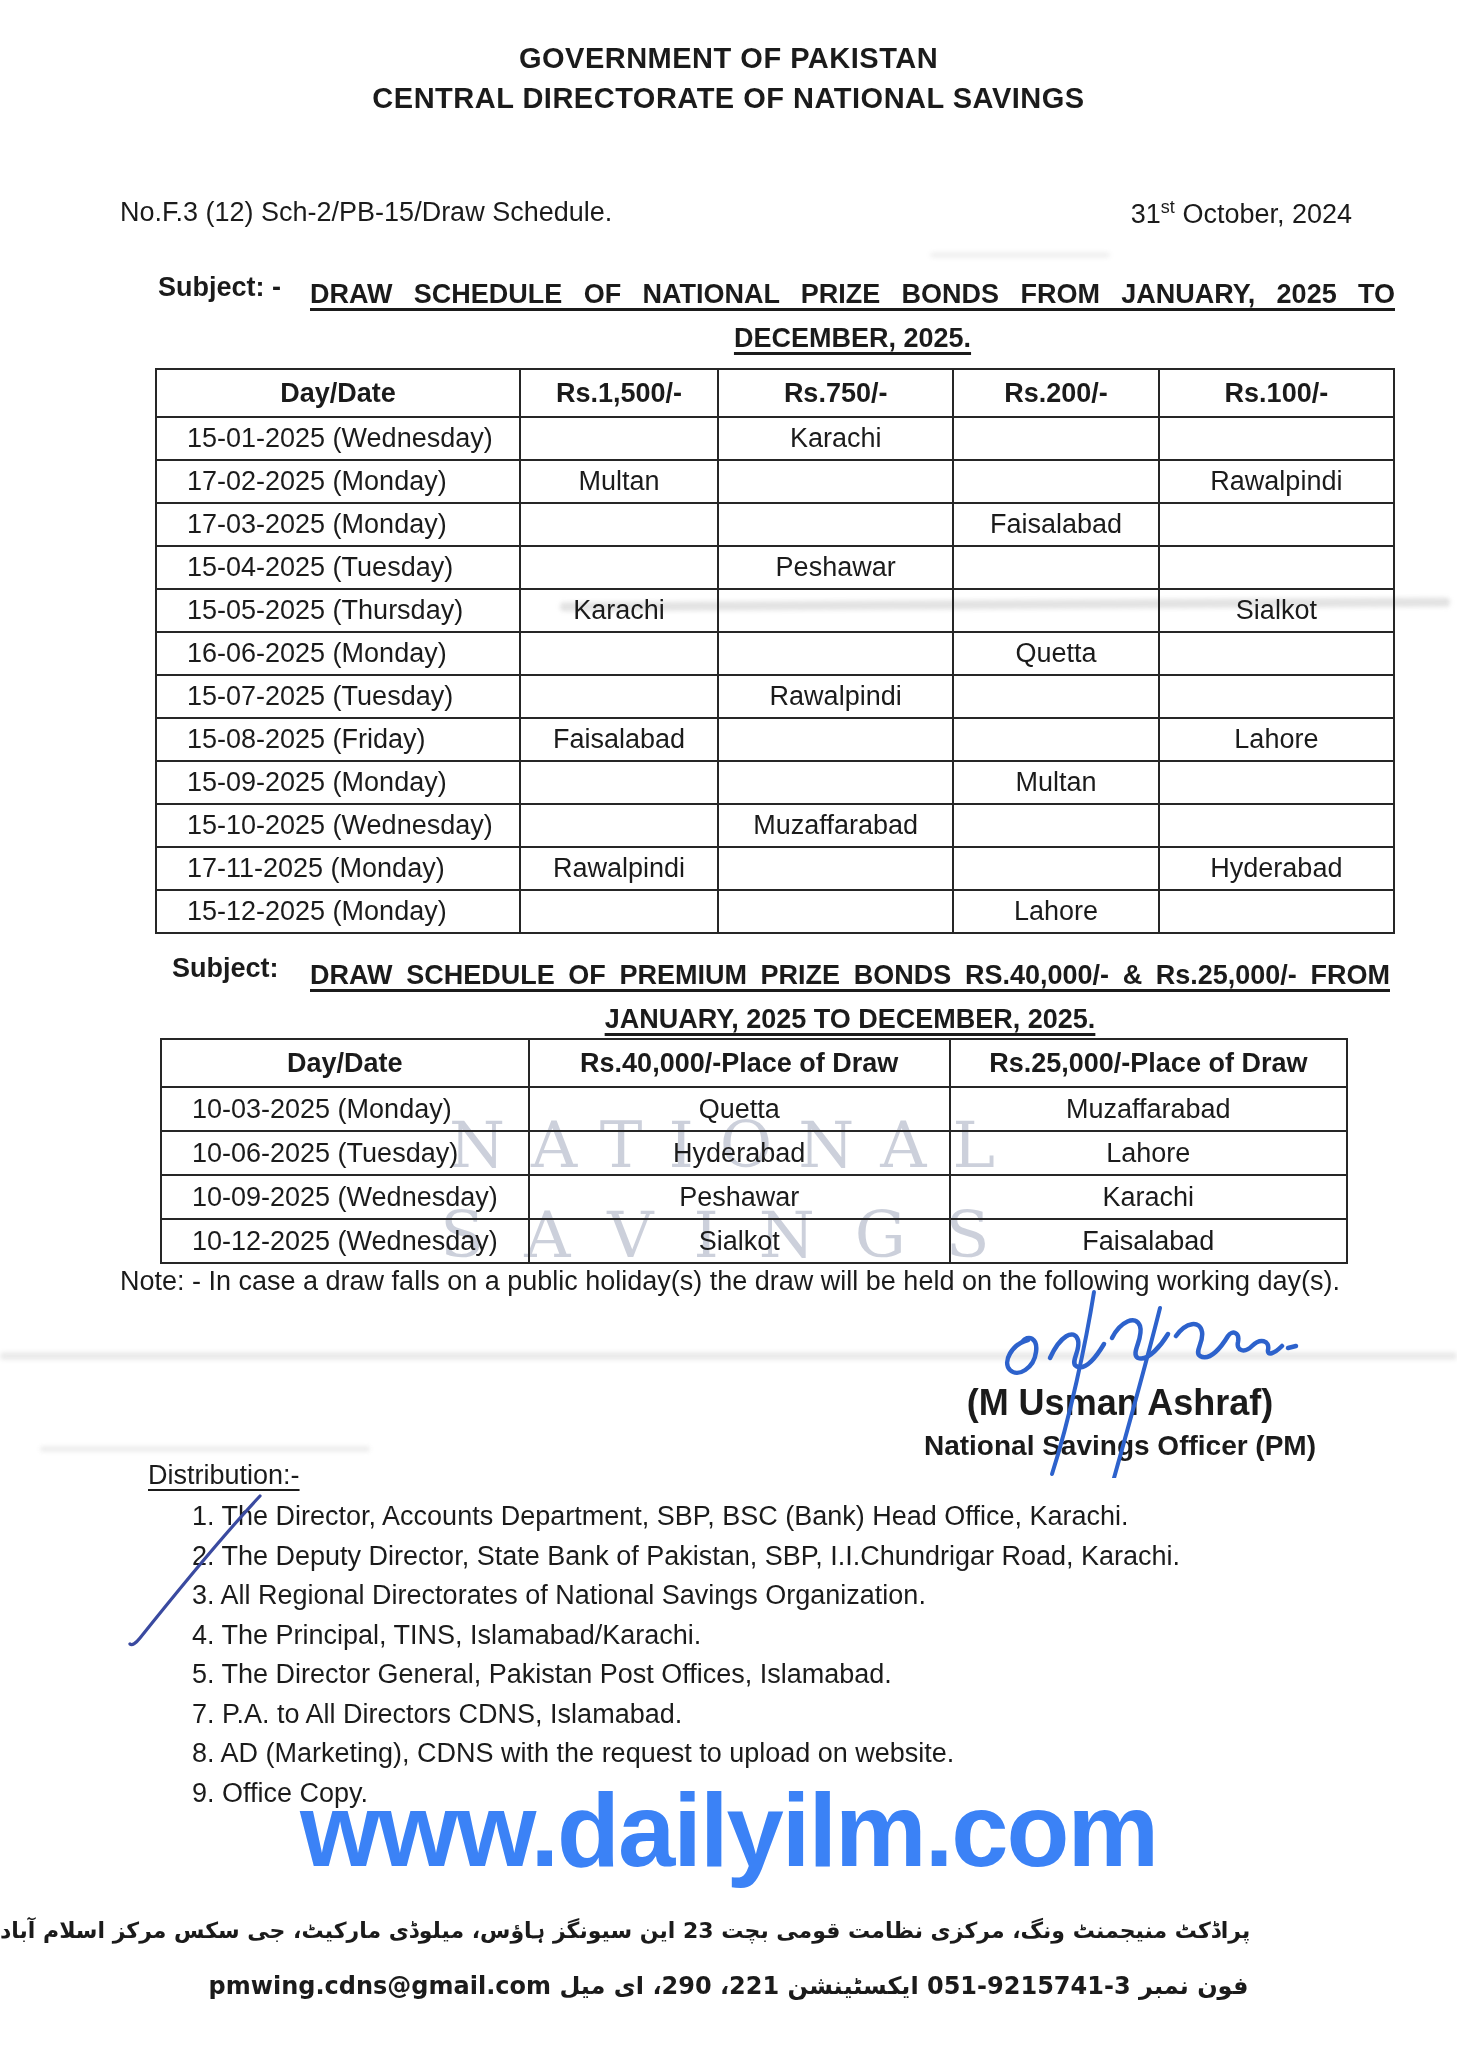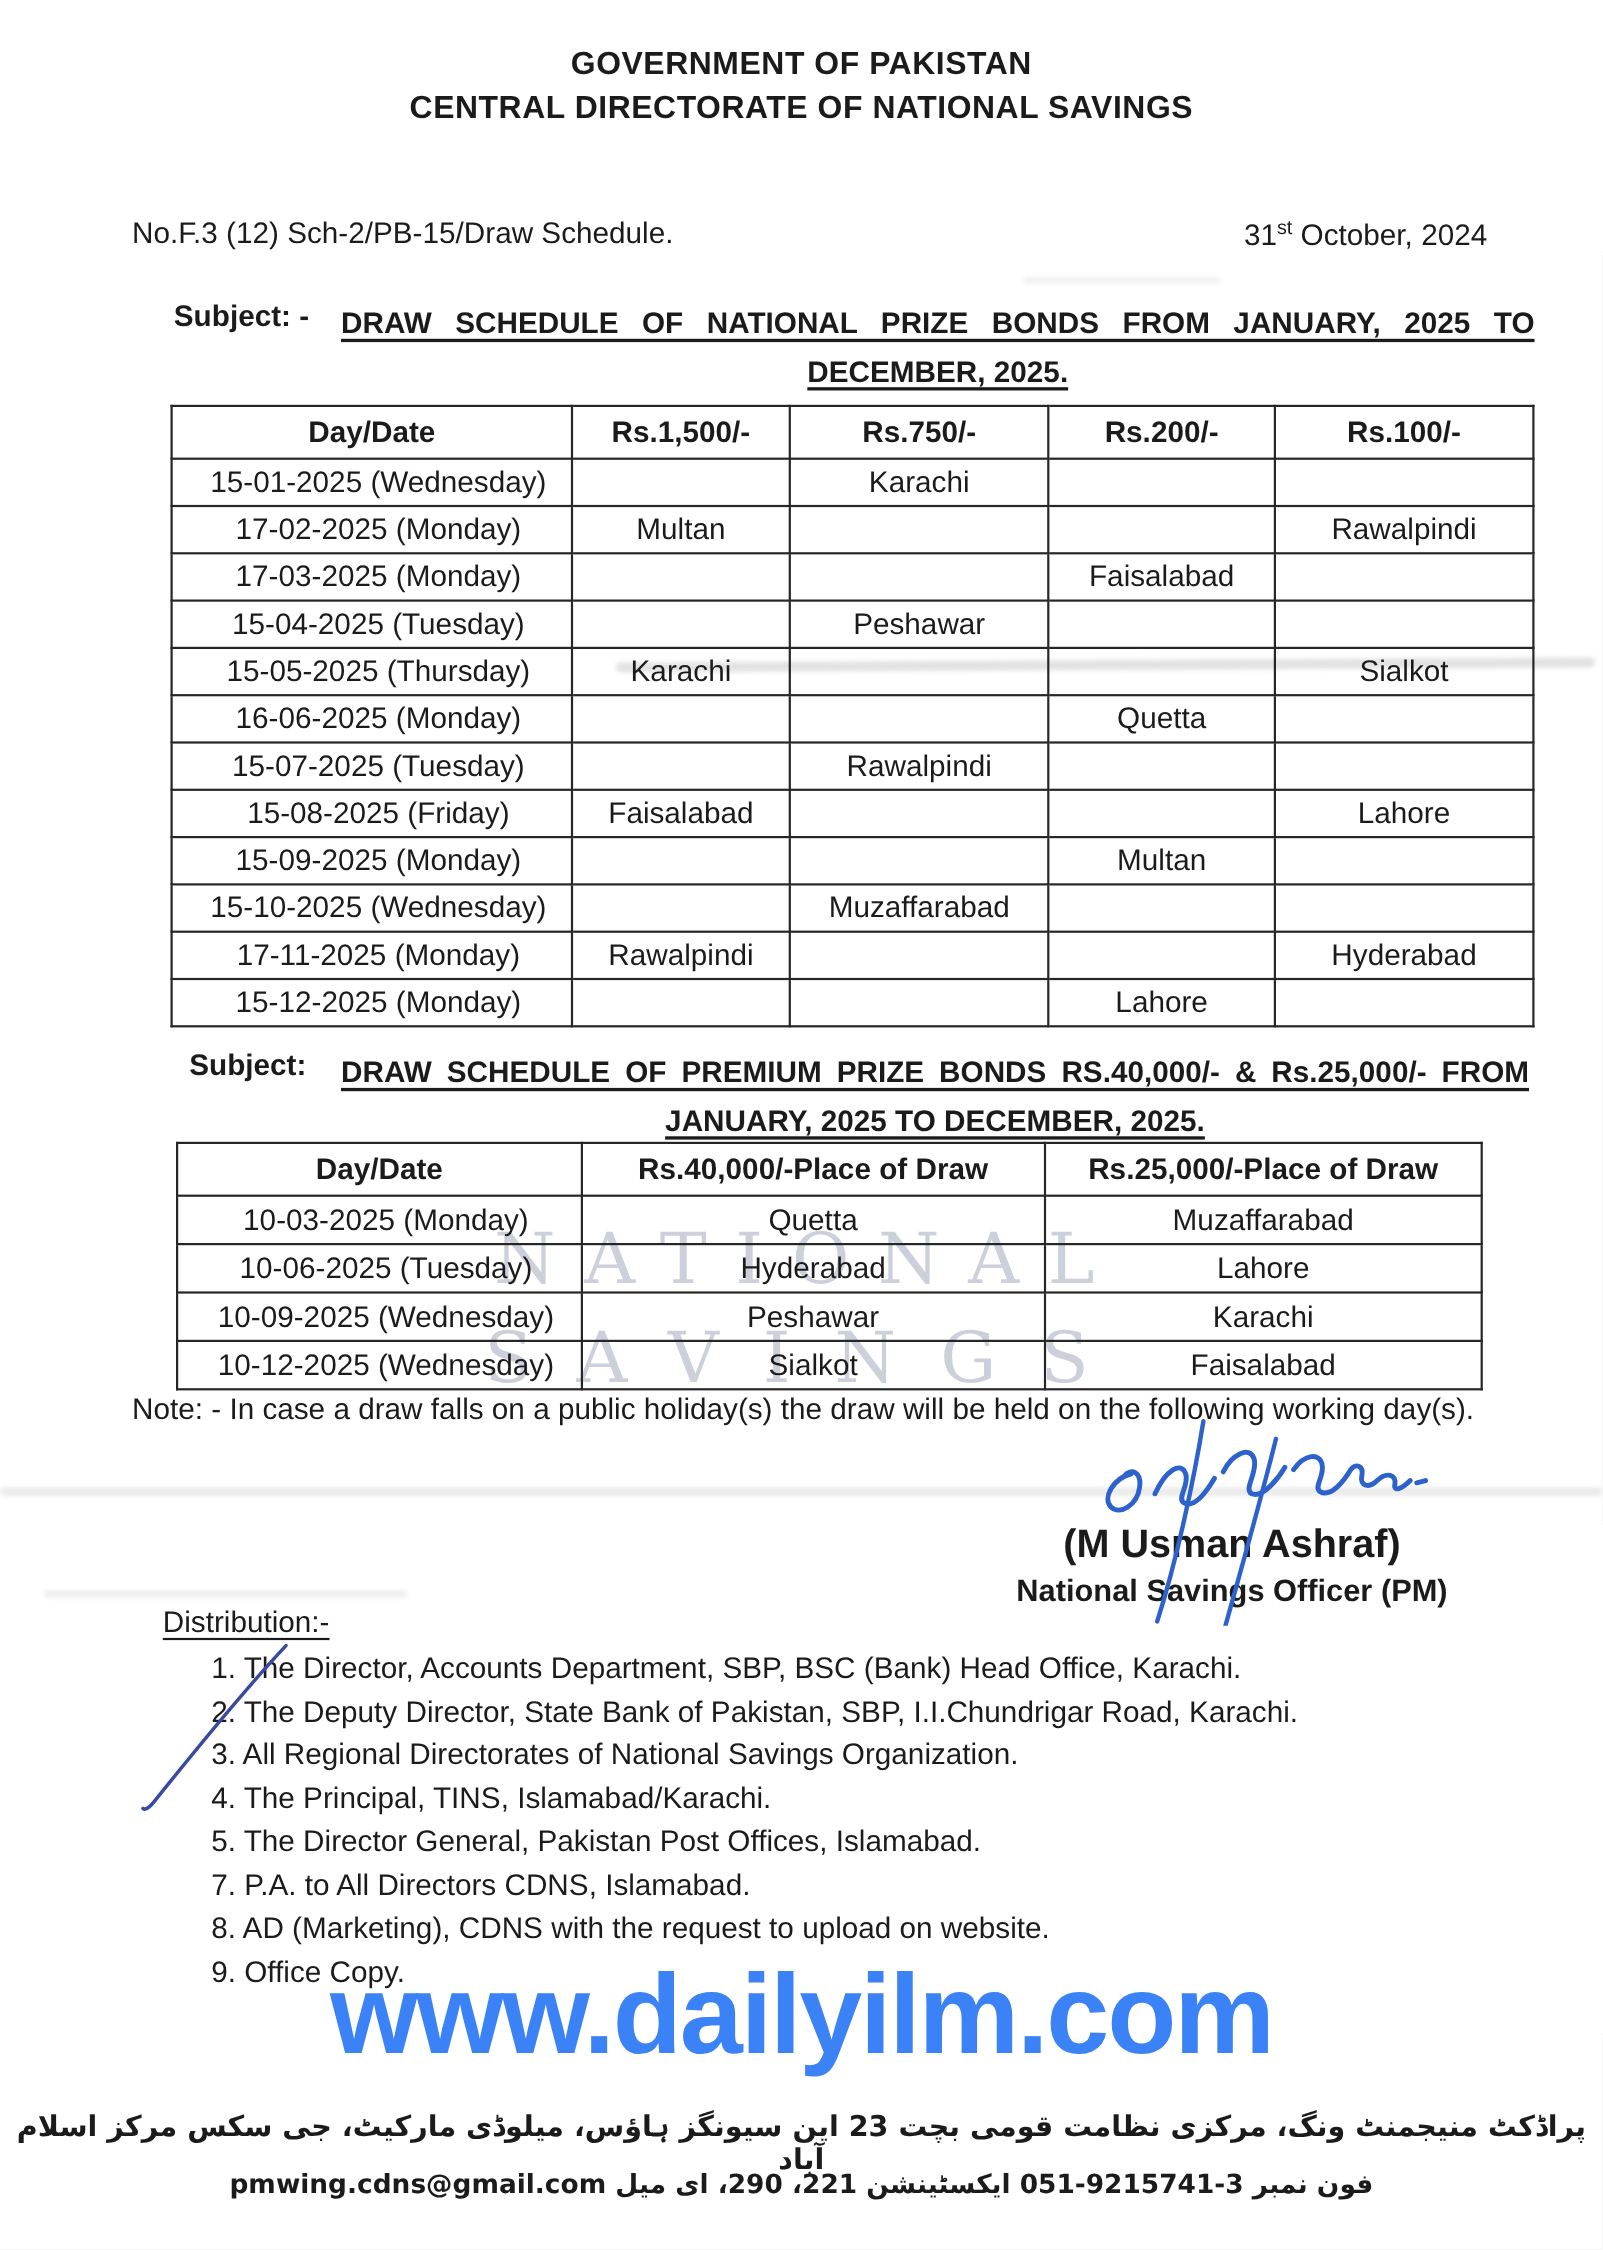--- a/index.html
+++ b/index.html
@@ -26,43 +26,43 @@
   #subject1 { top:272px; }
   #subject2 { top:953px; left:172px; }
   #subject2 .txt { margin-left:138px; width:1080px; }
   
   table { border-collapse:collapse; background:transparent; position:absolute; z-index:2; }
   #table1 { top:368px; left:155px; width:1240px; }
   #table2 { top:1038px; left:160px; width:1188px; }
   th, td { border:2.5px solid #262626; font-size:27px; vertical-align:middle; background:transparent; }
   th { font-weight:bold; text-align:center; height:48px; }
   td { text-align:center; height:43px; }
-  td.datecell { text-align:center; padding-left:12px; }
+  td.datecell { text-align:left; padding-left:30px; }
   #table2 td { height:44px; }
   
   .note { position:absolute; top:1266px; left:120px; font-size:27px; }
   
   .sig-svg { position:absolute; top:1278px; left:990px; z-index:5; }
   .sig-block { position:absolute; top:1382px; left:880px; width:480px; text-align:center; z-index:4; }
   .sig-block .nm { font-size:36px; font-weight:bold; }
   .sig-block .tt { font-size:28px; font-weight:bold; margin-top:6px; }
   
   .dist-head { position:absolute; top:1460px; left:148px; font-size:27px; text-decoration:underline; text-decoration-thickness:2px; text-underline-offset:5px; }
   .dist-list { position:absolute; top:1497px; left:192px; font-size:27px; line-height:39.5px; }
   .pen-svg { position:absolute; top:1488px; left:120px; z-index:5; }
   
   .bg-watermark { position:absolute; left:405px; width:660px; text-align:center; z-index:1;
     font-family:"DejaVu Serif", serif; color:rgba(128,138,164,0.40); }
   .bg-watermark.l1 { top:1108px; font-size:64px; letter-spacing:26px; }
   .bg-watermark.l2 { top:1198px; font-size:64px; letter-spacing:40px; }
   .site-watermark { position:absolute; top:1772px; left:0; width:100%; text-align:center; z-index:1;
     font-size:103px; font-weight:bold; letter-spacing:-2px; }
   
-  .urdu1 { position:absolute; top:1918px; left:0; width:100%; text-align:center; direction:rtl;
-    font-family:"DejaVu Sans", sans-serif; font-weight:bold; font-size:26px; z-index:3; }
+  .urdu1 { position:absolute; top:1918px; left:0; width:100%; text-align:left; direction:rtl;
+    font-family:"DejaVu Sans", sans-serif; font-weight:bold; font-size:22px; z-index:3; }
   .urdu2 { position:absolute; top:1972px; left:0; width:100%; text-align:center; direction:rtl;
     font-family:"DejaVu Sans", sans-serif; font-weight:bold; font-size:24px; z-index:3; }
   
   .smudge { position:absolute; background:rgba(150,150,150,0.28); filter:blur(2px); border-radius:4px; z-index:0; }
   .sm1 { top:600px; left:560px; width:890px; height:9px; transform:rotate(-0.3deg); }
   .sm2 { top:1352px; left:0px; width:1457px; height:8px; opacity:0.7; }
   .sm3 { top:1446px; left:40px; width:330px; height:6px; opacity:0.6; }
   .sm4 { top:252px; left:930px; width:180px; height:6px; opacity:0.5; }
 </style>
 </head>

